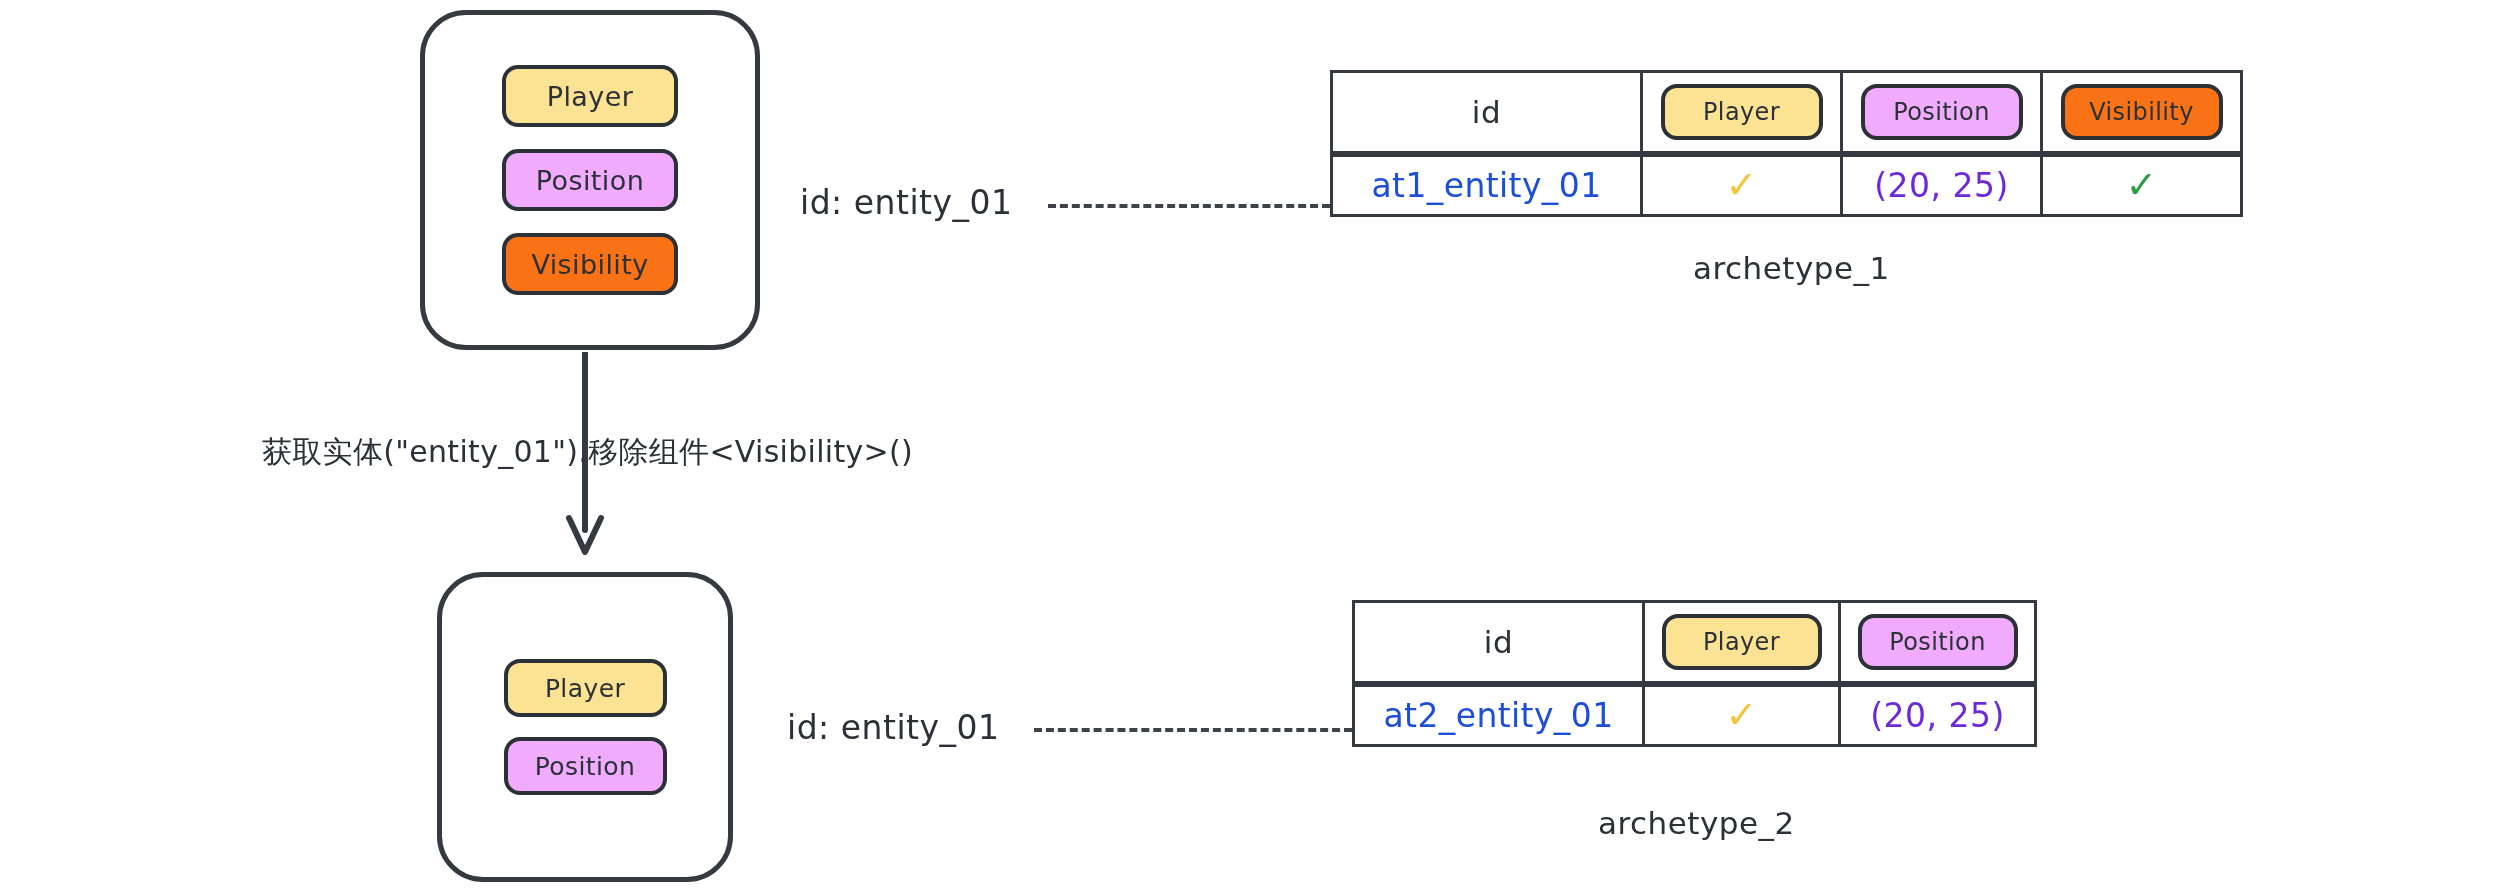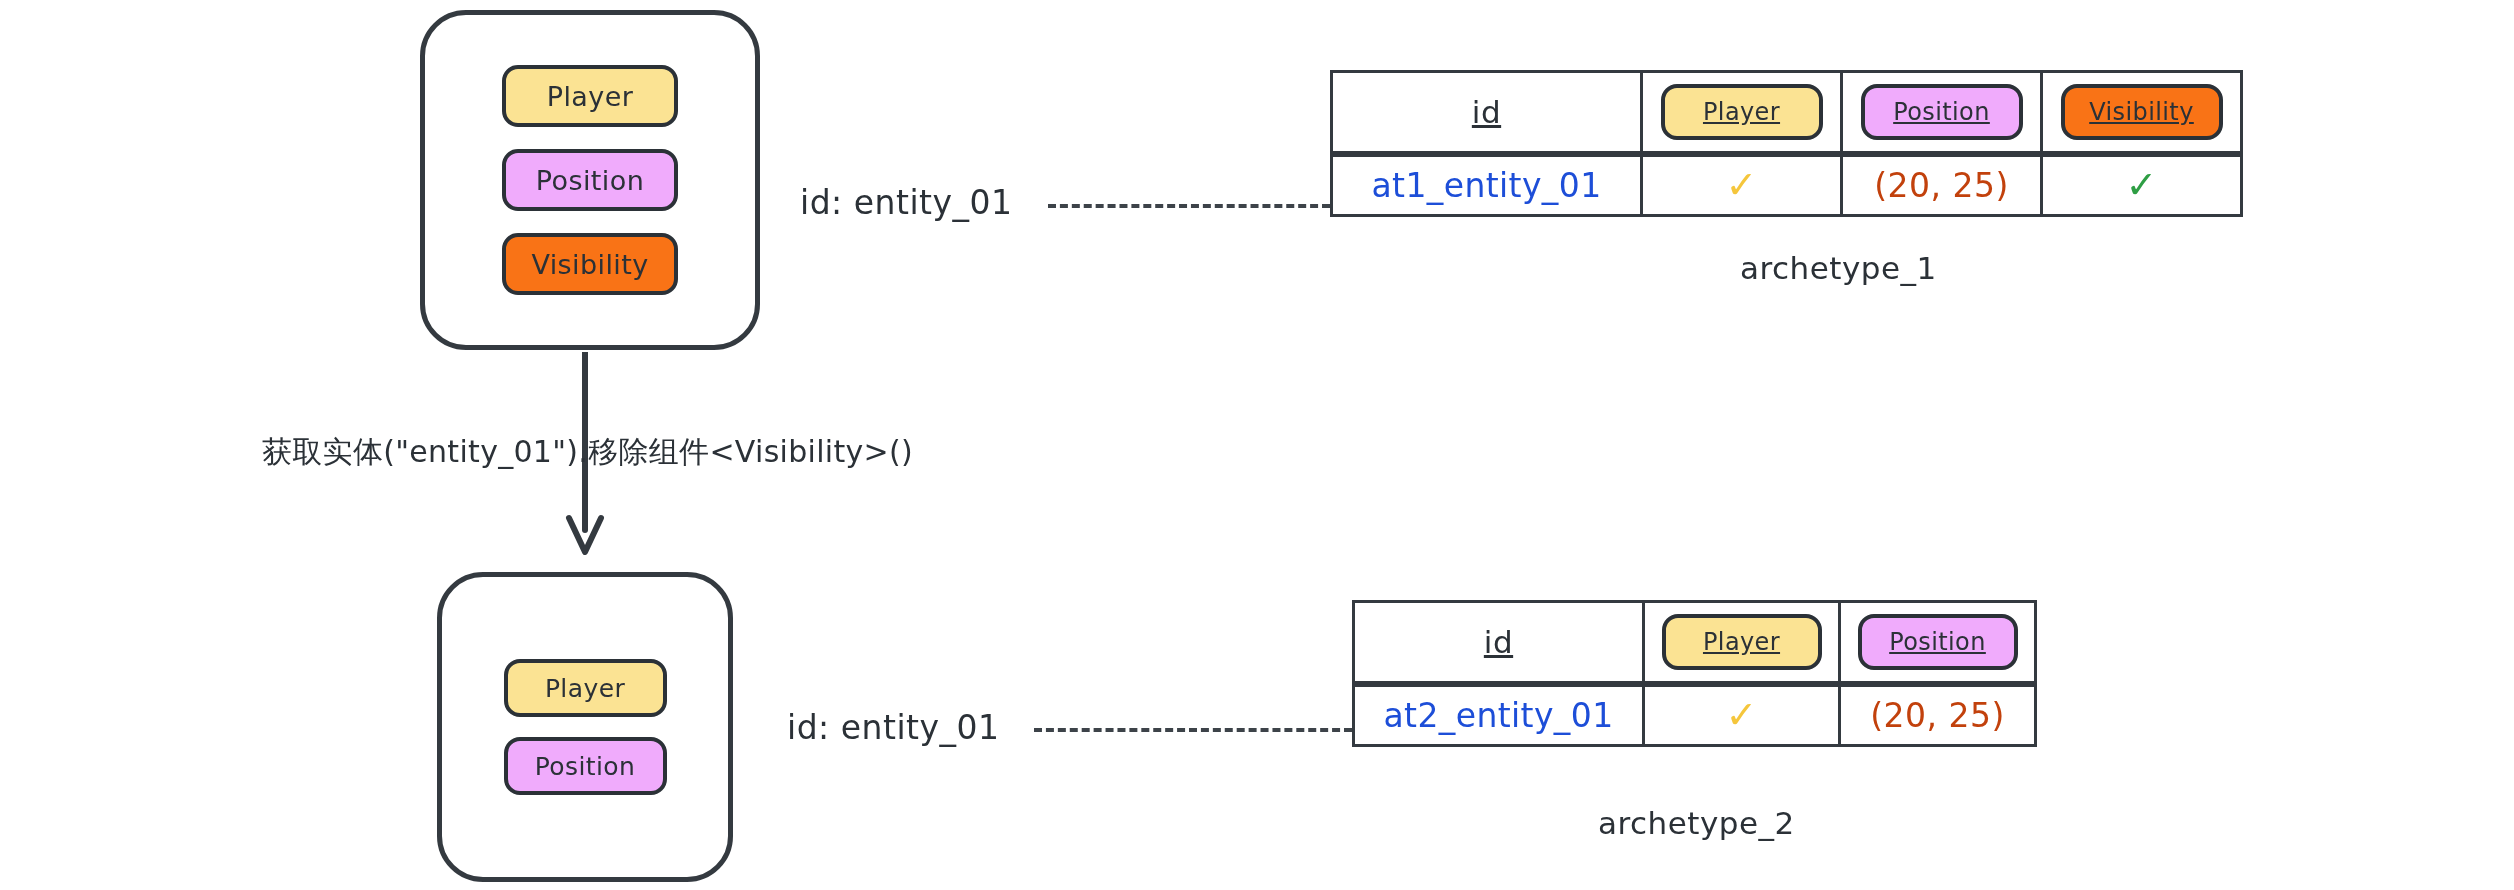--- a/index.html
+++ b/index.html
@@ -120,51 +120,51 @@
     font-weight: normal;
     padding: 0;
   }
   table.arch thead th { height: 82px; }
   table.arch tbody td { height: 62px; }
   table.arch thead th.hdr-id {
     font-size: 31px;
     color: #2b3137;
     letter-spacing: .5px;
   }
-  table.arch thead th { border-bottom-width: 6px; text-decoration: underline; }
+  table.arch thead th { border-bottom-width: 6px; }
   table.arch { border: 3px solid #343a40; }
 
   .cell-id {
     font-size: 33px;
     color: #1d4ed8;
     letter-spacing: .4px;
     white-space: nowrap;
   }
   .cell-pos {
     font-size: 33px;
-    color: #c2410c;
+    color: #6d28d9;
     letter-spacing: .5px;
     white-space: nowrap;
   }
   .check {
     font-size: 38px;
     line-height: 1;
     font-family: "DejaVu Sans", sans-serif;
   }
   .check.yellow { color: #f5c63c; }
   .check.green  { color: #2e9e44; }
 
   .arch-caption {
     position: absolute;
     font-size: 31px;
     color: #2b3137;
     white-space: nowrap;
     letter-spacing: .5px;
   }
-  .arch-caption.c1 { left: 1740px; top: 250px; text-align: right; }
+  .arch-caption.c1 { left: 1693px; top: 250px; text-align: right; }
   .arch-caption.c2 { left: 1598px; top: 805px; }
 
   
   .t1 col.c-id  { width: 310px; }
   .t1 col.c-cmp { width: 200px; }
   .t2 col.c-id  { width: 290px; }
   .t2 col.c-cmp { width: 196px; }
 
   .chip.tbl { width: 162px; height: 56px; font-size: 24px; margin: 0 auto; }
   .t2 .chip.tbl { width: 160px; height: 56px; }

